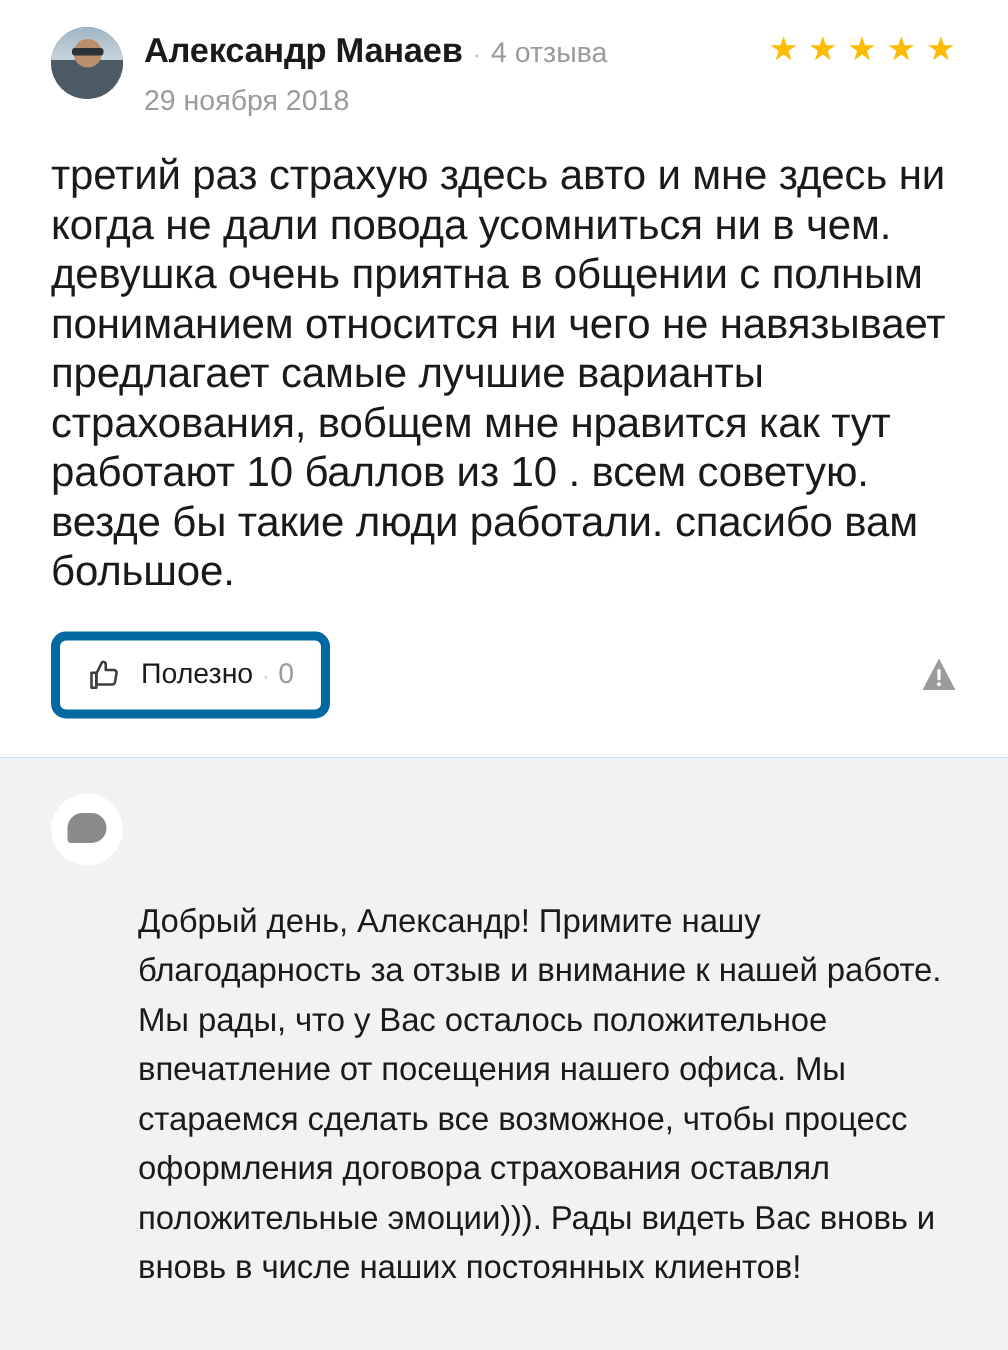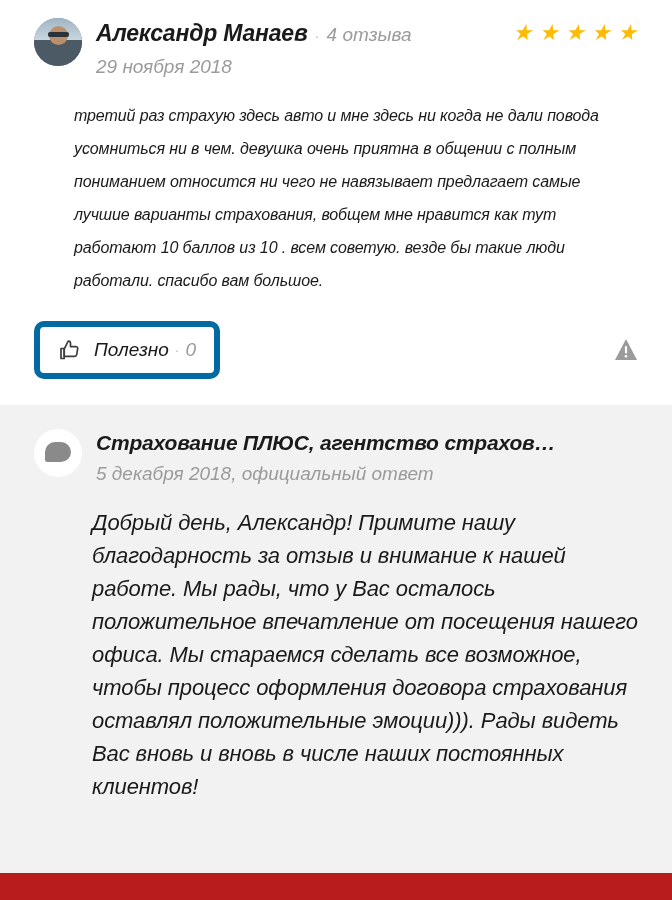--- a/index.html
+++ b/index.html
@@ -10,22 +10,21 @@
     height: 900px;
     background: #ffffff;
     font-family: "Liberation Sans", sans-serif;
     -webkit-font-smoothing: antialiased;
   }
   .page {
     width: 672px;
     height: 900px;
     position: relative;
     overflow: hidden;
-    background: #b91c1c;
-    font-style: italic;
+    background: #0ea5e9;
   }
 
   
   .review {
     padding: 18px 34px 0 34px;
     background: #ffffff;
   }
   .review-head {
     display: flex;
     align-items: flex-start;
@@ -106,25 +105,24 @@
     letter-spacing: 1px;
   }
   .star {
     color: #ffbb00;
     font-size: 22px;
     line-height: 22px;
   }
 
   .review-text {
     margin-top: 20px;
-    font-size: 16px;
+    font-size: 28px;
     line-height: 33px;
     color: #1a1a1a;
     letter-spacing: -0.1px;
-    margin-left: 40px;
   }
 
   .actions {
     margin-top: 24px;
     display: flex;
     align-items: center;
     justify-content: space-between;
     padding-bottom: 26px;
   }
   .useful-btn {
@@ -277,21 +275,17 @@
         </svg>
       </span>
     </div>
   </div>
 
   <div class="answer">
     <div class="answer-head">
       <div class="org-avatar">
         <div class="bubble"></div>
       </div>
-      <div class="answer-head-main">
-        <div class="org-name">Страхование ПЛЮС, агентство страхов…</div>
-        <div class="answer-meta">5 декабря 2018, официальный ответ</div>
-      </div>
     </div>
     <div class="answer-text">Добрый день, Александр! Примите нашу благодарность за отзыв и внимание к нашей работе. Мы рады, что у Вас осталось положительное впечатление от посещения нашего офиса. Мы стараемся сделать все возможное, чтобы процесс оформления договора страхования оставлял положительные эмоции))). Рады видеть Вас вновь и вновь в числе наших постоянных клиентов!</div>
   </div>
 
 </div>
 
 </body></html>

